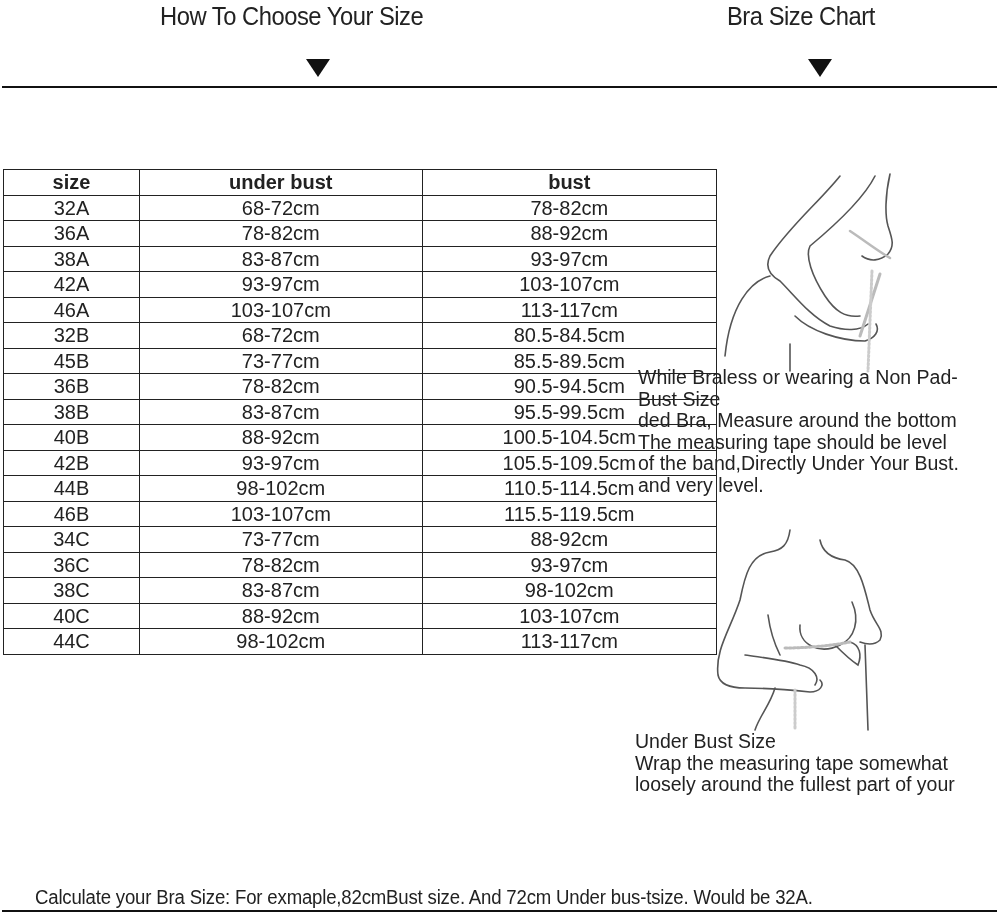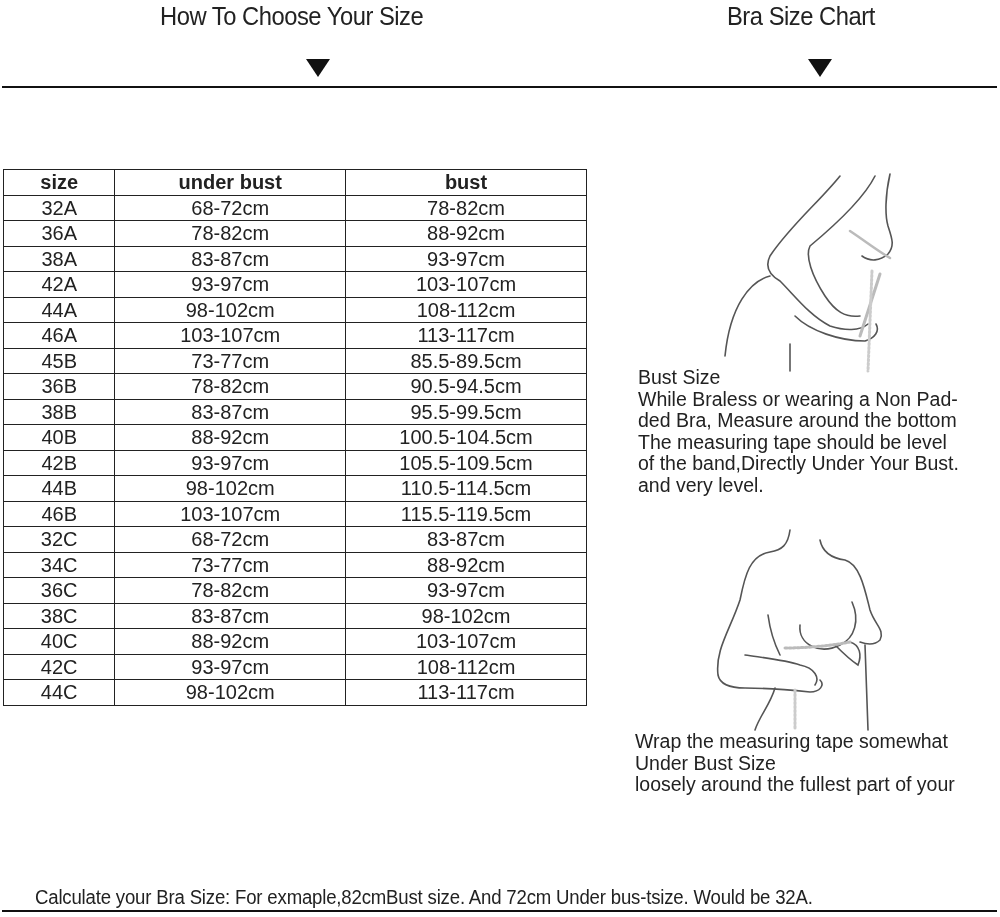--- a/index.html
+++ b/index.html
@@ -7,21 +7,21 @@
   .hdr-title { position:absolute; top:2px; font-size:25px; font-family:"Liberation Sans", sans-serif; color:#222; letter-spacing:-0.5px; transform:scaleX(0.95); transform-origin:left top; white-space:nowrap; }
   #t1 { left:160px; }
   #t2 { left:727px; }
   .arrow { position:absolute; top:59px; width:0; height:0; border-left:12px solid transparent; border-right:12px solid transparent; border-top:18px solid #111; }
   #a1 { left:306px; }
   #a2 { left:808px; }
   .hline { position:absolute; left:2px; width:995px; height:2px; background:#111; }
   #hl1 { top:86px; }
   #hl2 { top:910px; }
 
-  table.size { position:absolute; left:3px; top:169px; border-collapse:collapse; width:584px; }
+  table.size { position:absolute; left:3px; top:169px; border-collapse:collapse; width:714px; }
   table.size td, table.size th { border:1.5px solid #222; height:24.5px; padding:0; text-align:center; font-size:20px; line-height:24px; font-weight:normal; color:#222; }
   table.size th { font-weight:bold; font-size:20px; }
   table.size col.c1 { width:115px; }
   table.size col.c2 { width:239px; }
   table.size col.c3 { width:249px; }
 
   .illus { position:absolute; }
   #ill1 { left:700px; top:166px; width:220px; height:210px; }
   #ill2 { left:690px; top:520px; width:240px; height:215px; }
 
@@ -68,28 +68,28 @@
         <td>38A</td>
         <td>83-87cm</td>
         <td>93-97cm</td>
       </tr>
       <tr>
         <td>42A</td>
         <td>93-97cm</td>
         <td>103-107cm</td>
       </tr>
       <tr>
-        <td>44A</td>
-        <td>98-102cm</td>
-        <td>108-112cm</td>
-      </tr>
-      <tr>
         <td>46A</td>
         <td>103-107cm</td>
         <td>113-117cm</td>
+      </tr>
+      <tr>
+        <td>32B</td>
+        <td>68-72cm</td>
+        <td>80.5-84.5cm</td>
       </tr>
       <tr>
         <td>45B</td>
         <td>73-77cm</td>
         <td>85.5-89.5cm</td>
       </tr>
       <tr>
         <td>36B</td>
         <td>78-82cm</td>
         <td>90.5-94.5cm</td>
@@ -113,48 +113,38 @@
         <td>44B</td>
         <td>98-102cm</td>
         <td>110.5-114.5cm</td>
       </tr>
       <tr>
         <td>46B</td>
         <td>103-107cm</td>
         <td>115.5-119.5cm</td>
       </tr>
       <tr>
-        <td>32C</td>
-        <td>68-72cm</td>
-        <td>83-87cm</td>
-      </tr>
-      <tr>
         <td>34C</td>
         <td>73-77cm</td>
         <td>88-92cm</td>
       </tr>
       <tr>
         <td>36C</td>
         <td>78-82cm</td>
         <td>93-97cm</td>
       </tr>
       <tr>
         <td>38C</td>
         <td>83-87cm</td>
         <td>98-102cm</td>
       </tr>
       <tr>
         <td>40C</td>
         <td>88-92cm</td>
         <td>103-107cm</td>
-      </tr>
-      <tr>
-        <td>42C</td>
-        <td>93-97cm</td>
-        <td>108-112cm</td>
       </tr>
       <tr>
         <td>44C</td>
         <td>98-102cm</td>
         <td>113-117cm</td>
       </tr>
     </tbody>
 </table>
 
 <svg class="illus" id="ill1" viewBox="0 0 220 210" fill="none" stroke="#555" stroke-width="1.6" stroke-linecap="round">
@@ -176,28 +166,28 @@
   <path d="M78 95 C80 110, 85 125, 90 135"></path>
   <path d="M55 135 C75 138, 95 140, 110 145 C125 148, 130 158, 125 165"></path>
   <path d="M145 125 C150 130, 160 140, 168 145 C172 135, 170 125, 160 122"></path>
   <path d="M95 128 C120 128, 145 125, 160 122" stroke="#bbb" stroke-width="3" stroke-dasharray="2 2"></path>
   <path d="M105 170 L105 210" stroke="#ccc" stroke-width="3" stroke-dasharray="2 2"></path>
   <path d="M85 168 C80 185, 70 195, 65 210"></path>
   <path d="M175 125 L178 210"></path>
 </svg>
 
 <div class="guide" id="g1">
+  <div>While Braless or wearing a Non Pad-</div>
   <div>Bust Size</div>
-  <div>While Braless or wearing a Non Pad-</div>
   <div>ded Bra, Measure around the bottom</div>
   <div>The measuring tape should be level</div>
   <div>of the band,Directly Under Your Bust.</div>
   <div>and very level.</div>
 </div>
 
 <div class="guide" id="g2">
+  <div>Under Bust Size</div>
   <div>Wrap the measuring tape somewhat</div>
-  <div>Under Bust Size</div>
   <div>loosely around the fullest part of your</div>
 </div>
 
 <div class="footer">Calculate your Bra Size: For exmaple,82cmBust size. And 72cm Under bus-tsize. Would be 32A.</div>
 <div class="hline" id="hl2"></div>
 
 </body></html>

